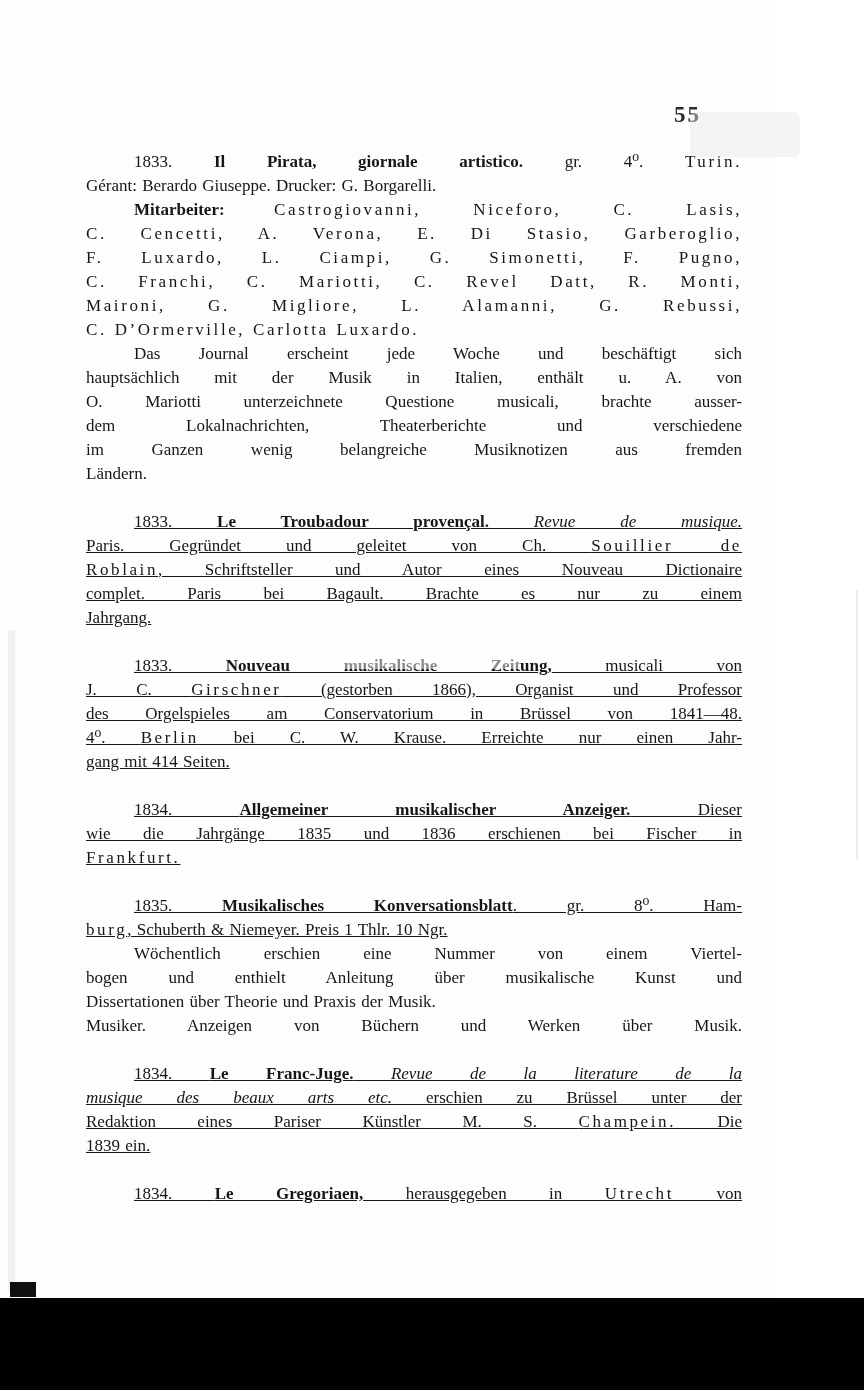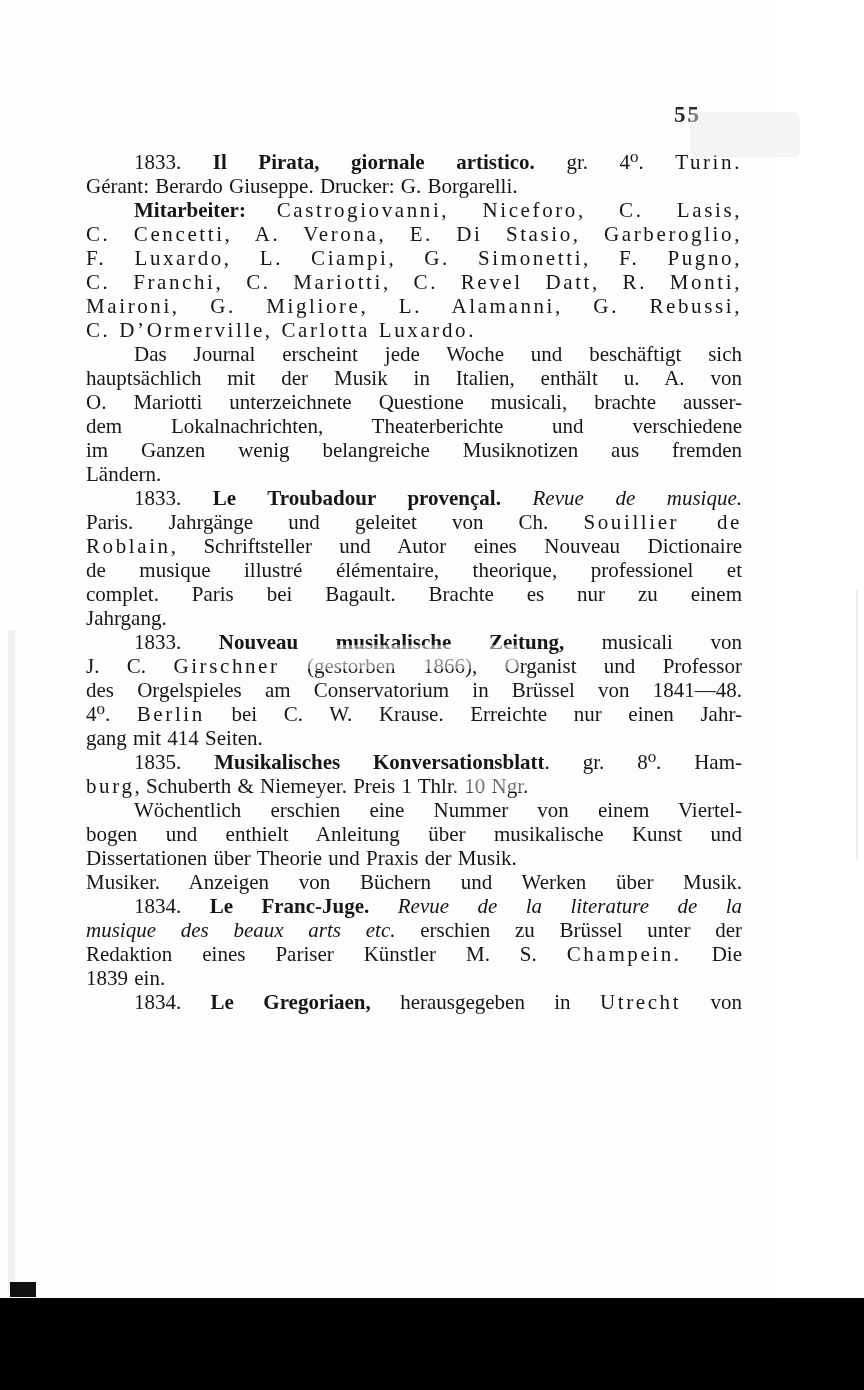--- a/index.html
+++ b/index.html
@@ -14,24 +14,24 @@
     position:absolute; left:0; top:0; width:776px; height:1390px;
     background:#fdfdfc;
   }
   .page-number {
     position:absolute; left:674px; top:102px;
     font-size:23px; font-weight:600; color:#2a2a2a; letter-spacing:2px;
   }
   .text-block {
     position:absolute; left:86px; top:150px; width:656px;
     color:#161616;
-    font-size:21px;
+    font-size:17px;
   }
   .para { margin:0; }
-  .para.gap { margin-top:0; }
+  .para.gap { margin-top:24px;text-decoration:underline; }
   .line {
     line-height:24px;
     text-align:justify;
     text-align-last:justify;
     white-space:normal;
     word-spacing:1px;
   }
   .line.first { text-indent:48px; }
   .line.last { text-align-last:left; }
   .bold { font-weight:bold; }
@@ -77,32 +77,36 @@
       <div class="para">
         <div class="line first"><span>Das Journal erscheint jede Woche und beschäftigt sich</span></div>
         <div class="line"><span>hauptsächlich mit der Musik in Italien, enthält u. A. von</span></div>
         <div class="line"><span>O. Mariotti unterzeichnete Questione musicali, brachte ausser-</span></div>
         <div class="line"><span>dem Lokalnachrichten, Theaterberichte und verschiedene</span></div>
         <div class="line"><span>im Ganzen wenig belangreiche Musiknotizen aus fremden</span></div>
         <div class="line last"><span>Ländern.</span></div>
       </div>
       <div class="para gap">
         <div class="line first"><span>1833. </span><span class="bold">Le Troubadour provençal.</span><span> </span><span class="ital">Revue de musique.</span></div>
-        <div class="line"><span>Paris. Jahrgänge und geleitet von Ch. </span><span class="sp">Souillier de</span></div>
+        <div class="line"><span>Paris. Gegründet und geleitet von Ch. </span><span class="sp">Souillier de</span></div>
         <div class="line"><span class="sp">Roblain</span><span>, Schriftsteller und Autor eines Nouveau Dictionaire</span></div>
-        <div class="line"><span>de musique illustré élémentaire, theorique, professionel et</span></div>
         <div class="line"><span>complet. Paris bei Bagault. Brachte es nur zu einem</span></div>
         <div class="line last"><span>Jahrgang.</span></div>
       </div>
       <div class="para gap">
         <div class="line first"><span>1833. </span><span class="bold">Nouveau musikalische Zeitung,</span><span> musicali von</span></div>
         <div class="line"><span>J. C. </span><span class="sp">Girschner</span><span> (gestorben 1866), Organist und Professor</span></div>
         <div class="line"><span>des Orgelspieles am Conservatorium in Brüssel von 1841—48.</span></div>
         <div class="line"><span>4⁰. </span><span class="sp">Berlin</span><span> bei C. W. Krause. Erreichte nur einen Jahr-</span></div>
         <div class="line last"><span>gang mit 414 Seiten.</span></div>
+      </div>
+      <div class="para gap">
+        <div class="line first"><span>1834. </span><span class="bold">Allgemeiner musikalischer Anzeiger.</span><span> Dieser</span></div>
+        <div class="line"><span>wie die Jahrgänge 1835 und 1836 erschienen bei Fischer in</span></div>
+        <div class="line last"><span class="sp">Frankfurt.</span></div>
       </div>
       <div class="para gap">
         <div class="line first"><span>1835. </span><span class="bold">Musikalisches Konversationsblatt</span><span>. gr. 8⁰. Ham-</span></div>
         <div class="line last"><span class="sp">burg</span><span>, Schuberth &amp; Niemeyer. Preis 1 Thlr. 10 Ngr.</span></div>
       </div>
       <div class="para">
         <div class="line first"><span>Wöchentlich erschien eine Nummer von einem Viertel-</span></div>
         <div class="line"><span>bogen und enthielt Anleitung über musikalische Kunst und</span></div>
         <div class="line last"><span>Dissertationen über Theorie und Praxis der Musik.</span></div>
         <div class="line"><span>Musiker. Anzeigen von Büchern und Werken über Musik.</span></div>

